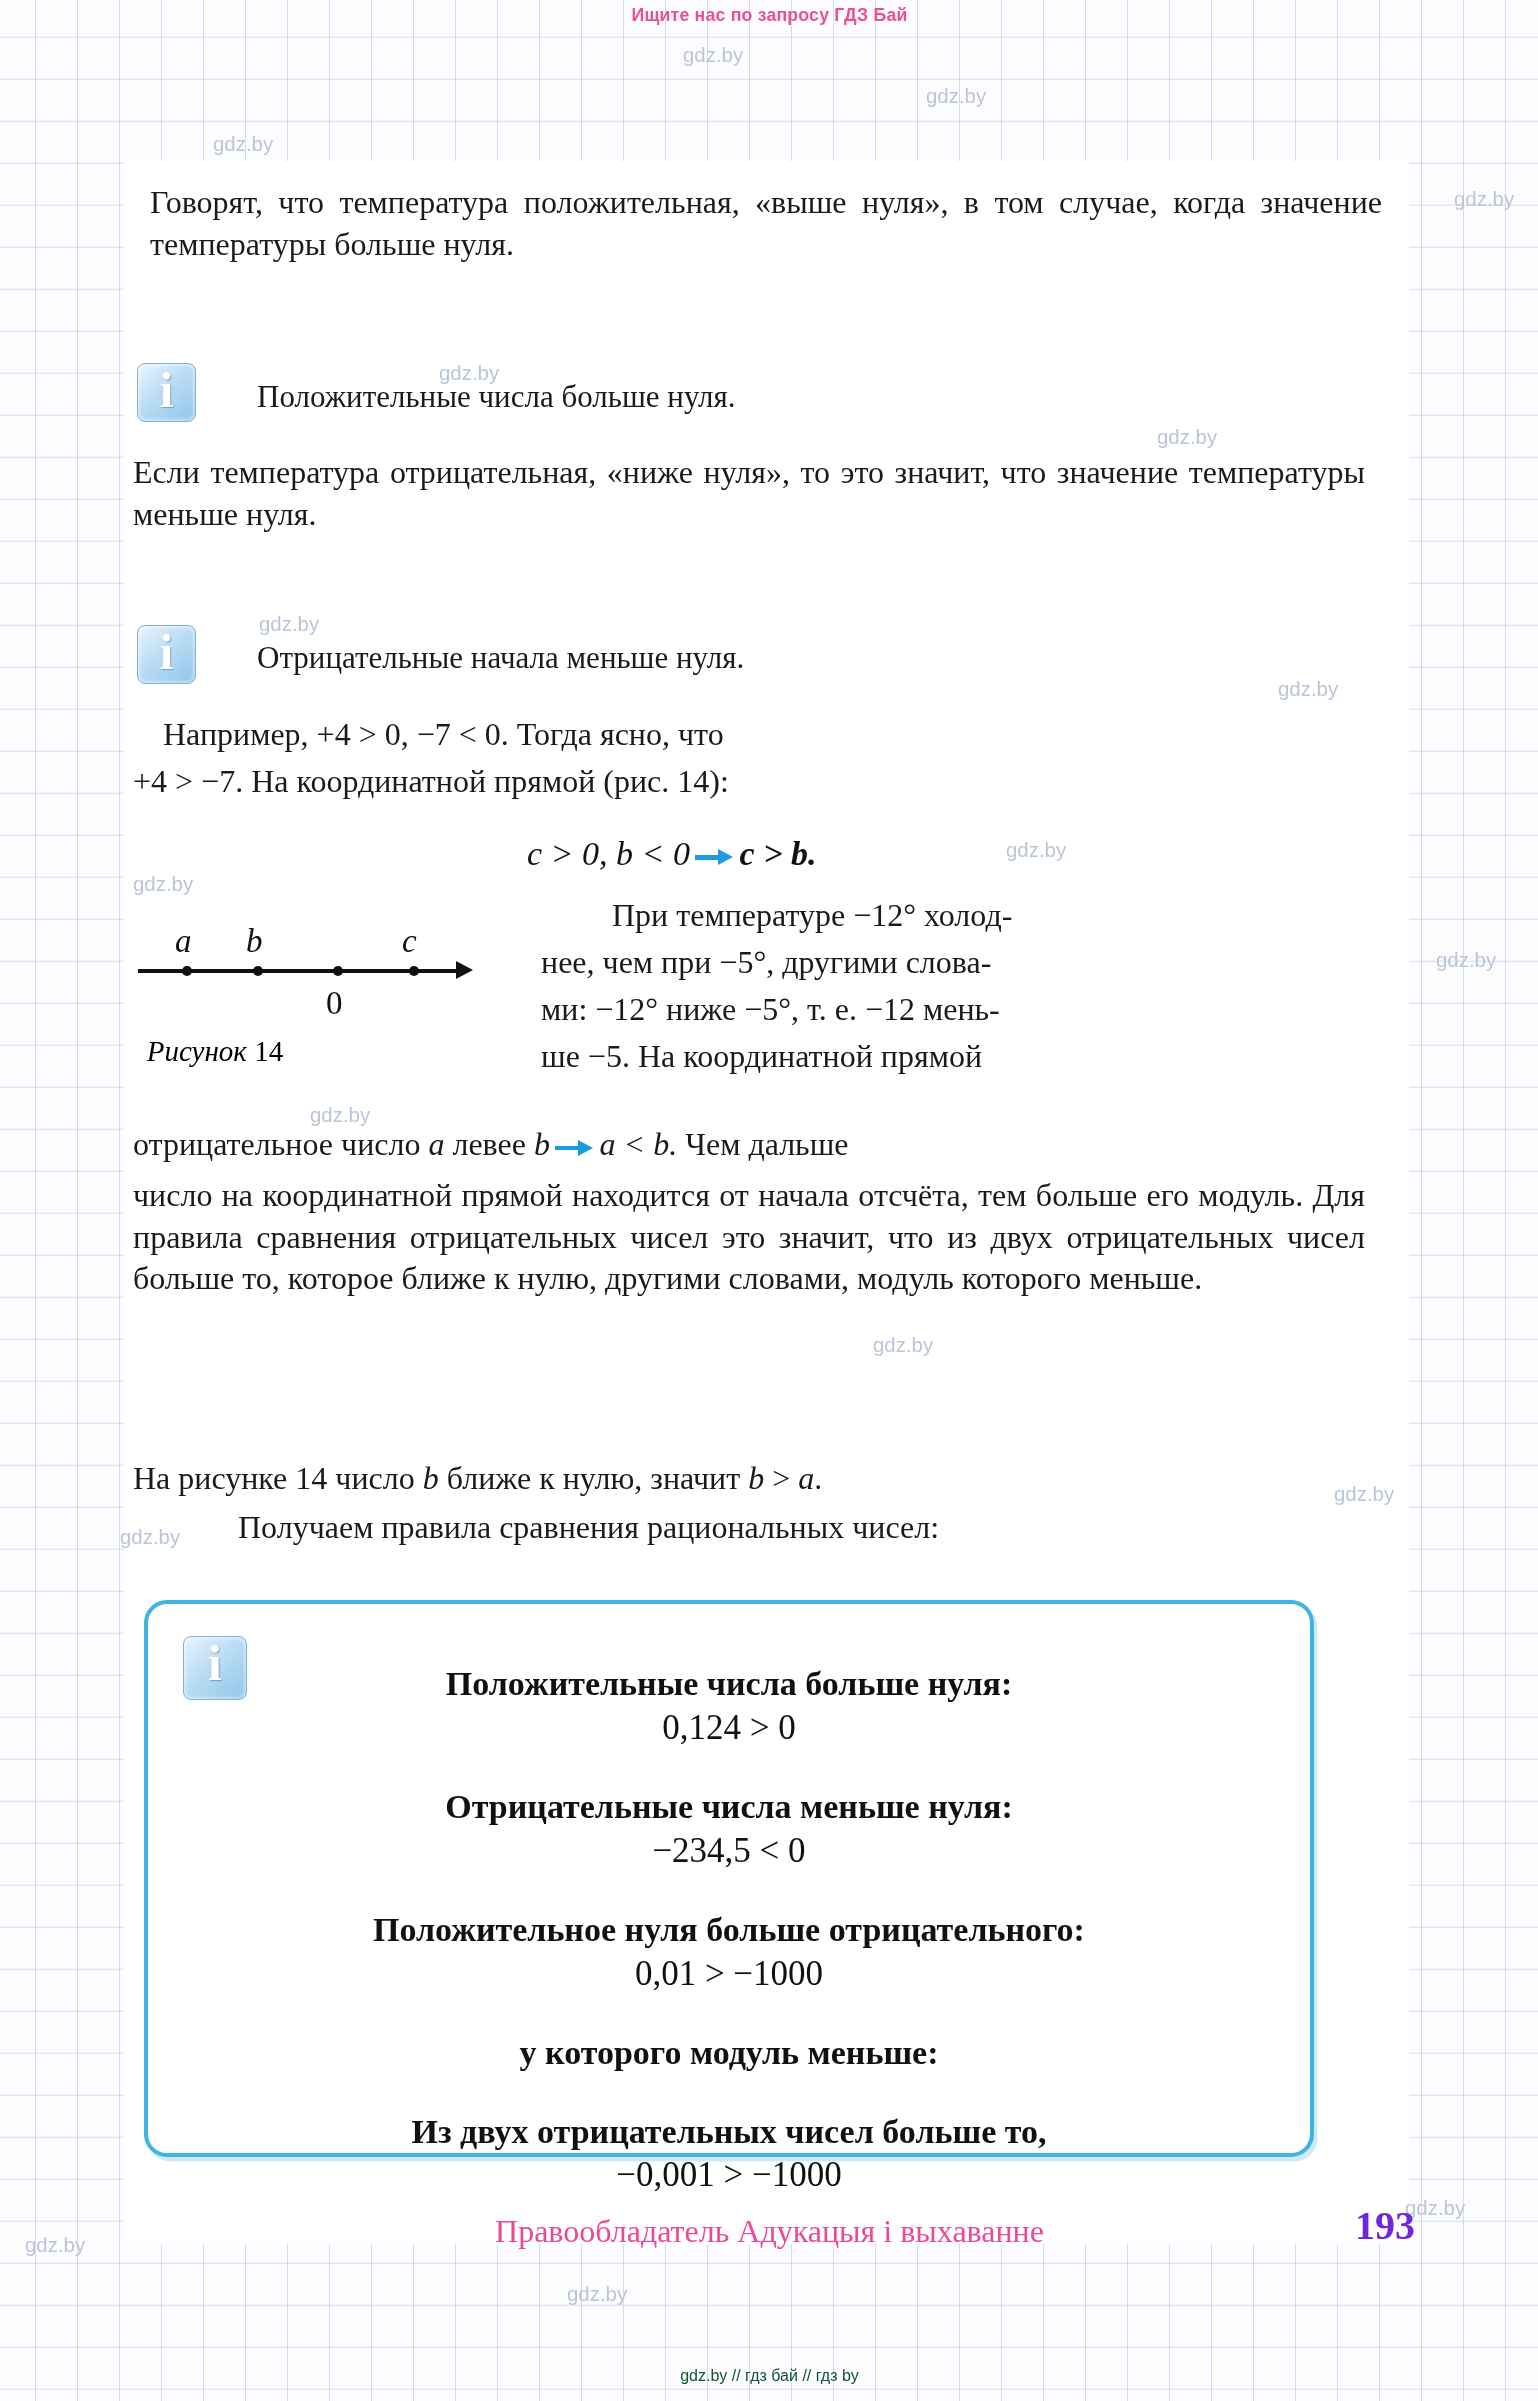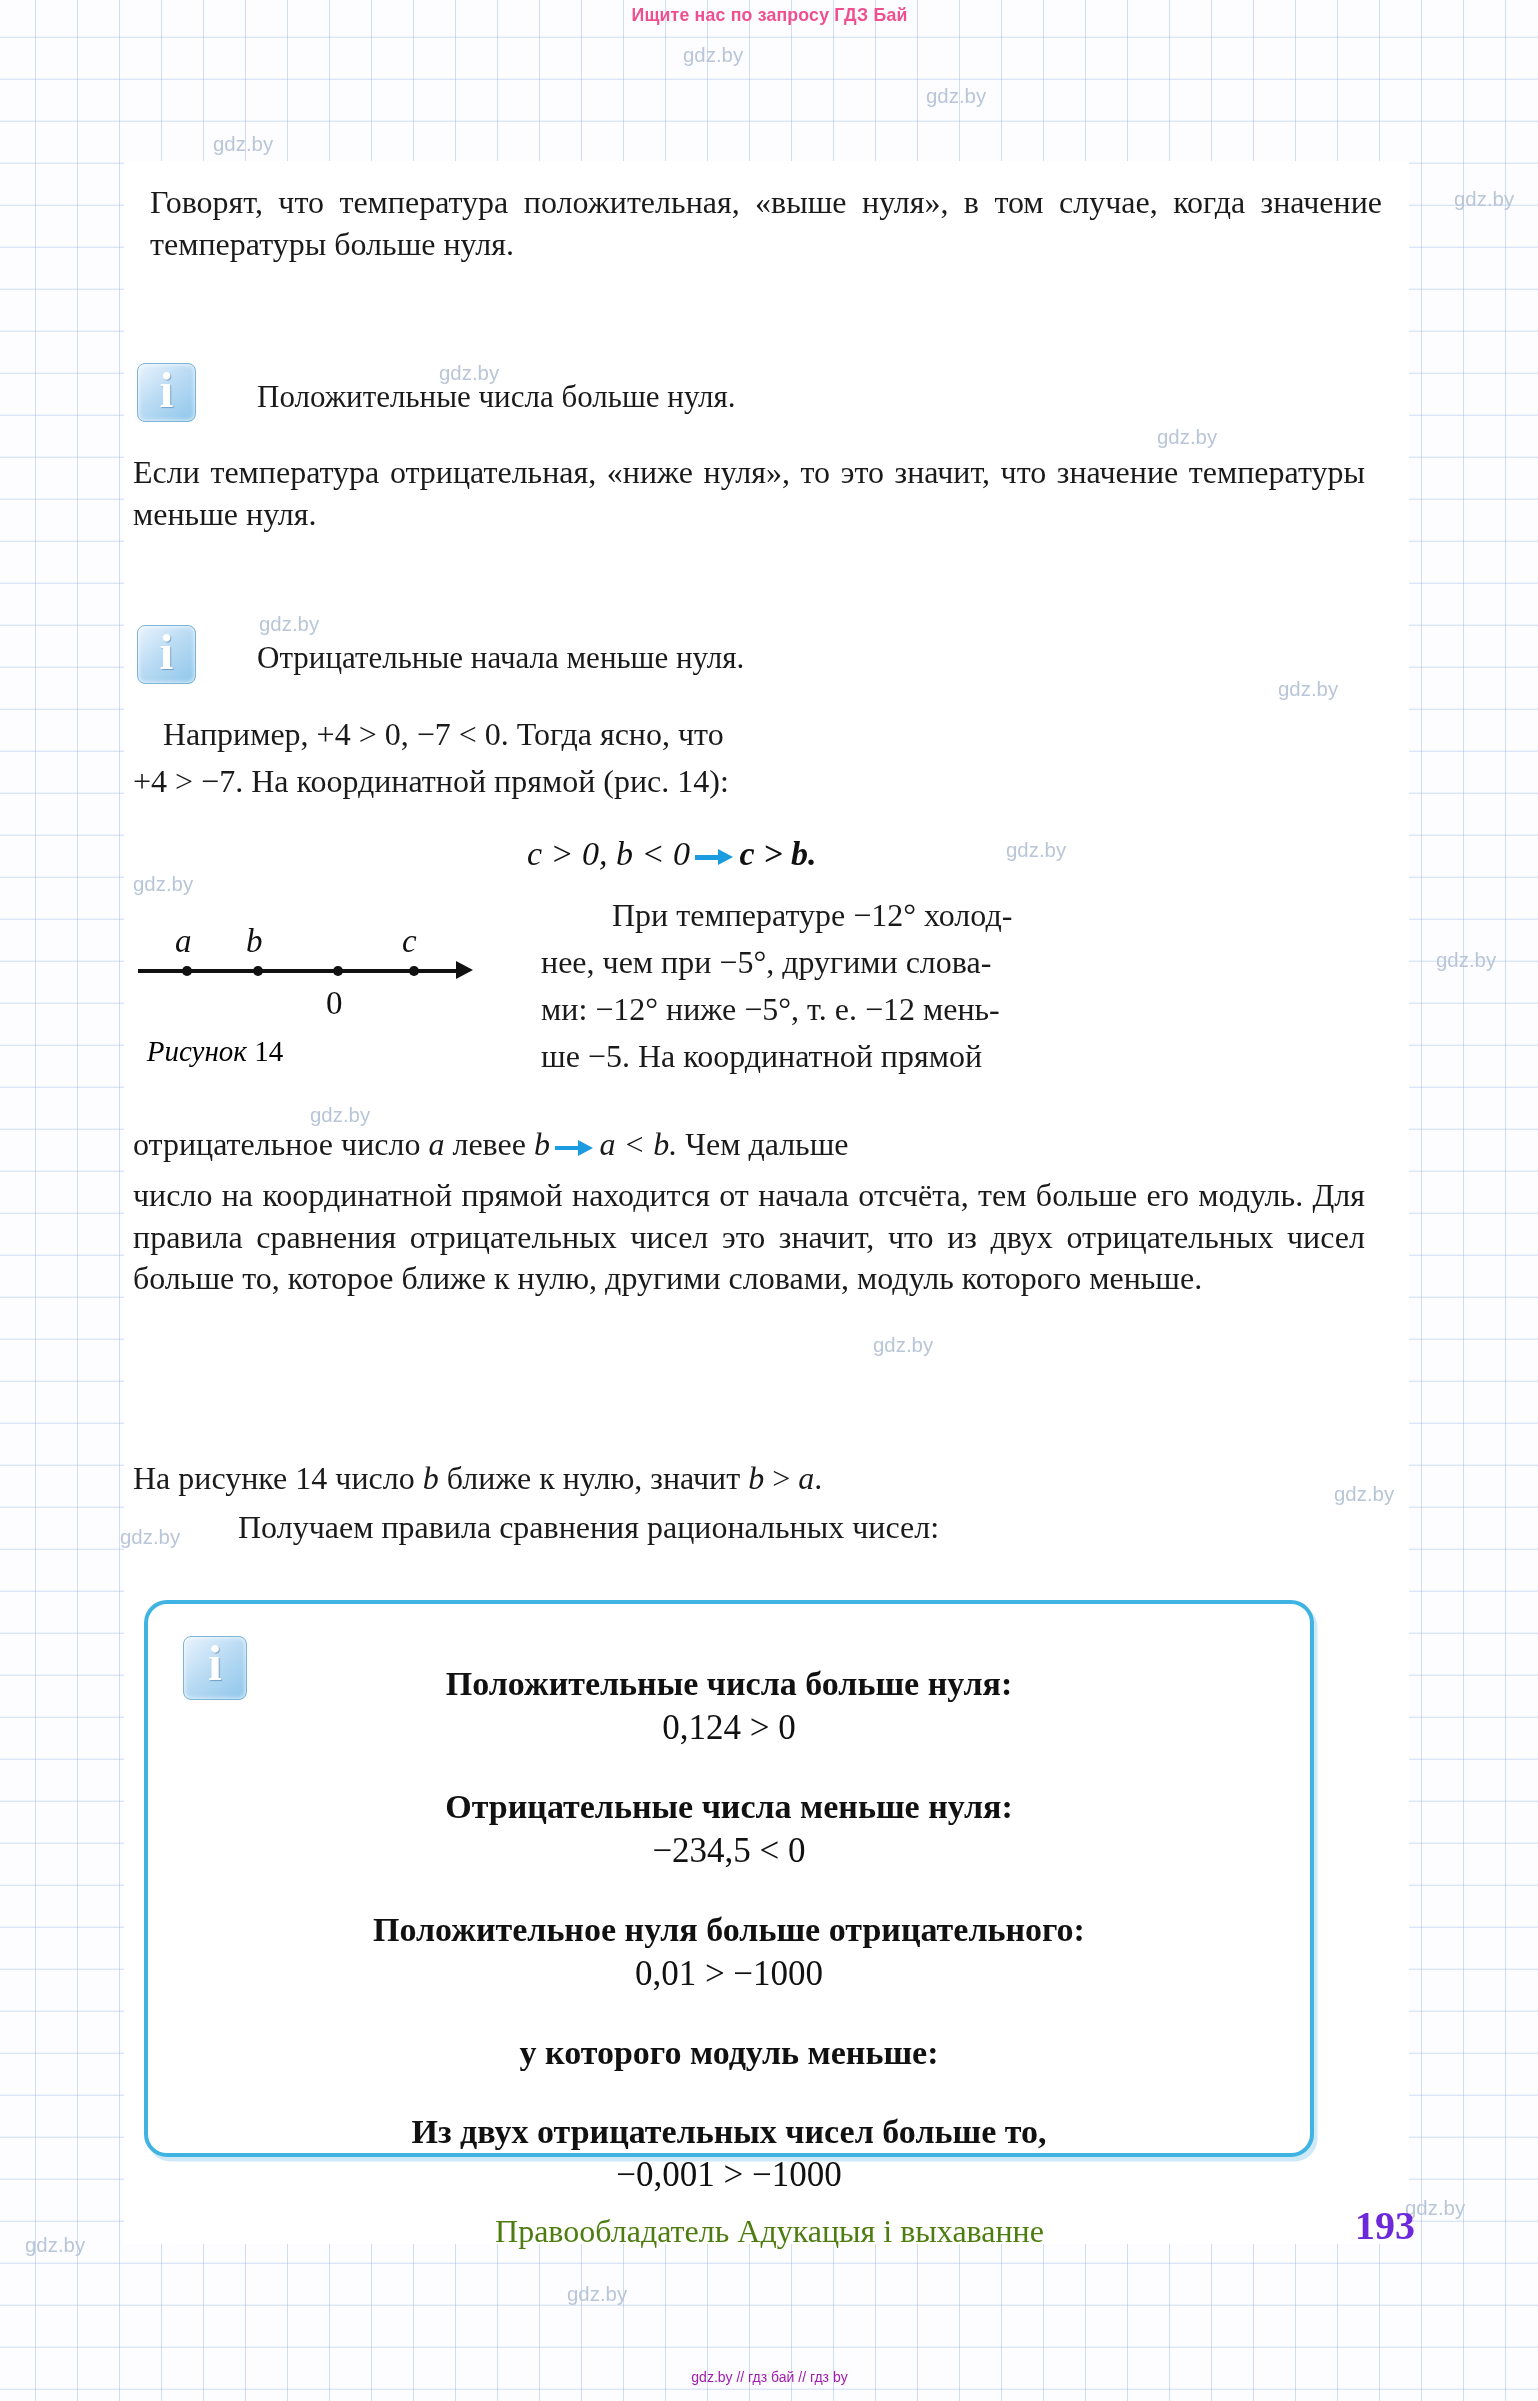--- a/index.html
+++ b/index.html
@@ -172,28 +172,28 @@
     right:124px; bottom:152px;
     font-family:"Liberation Serif", serif;
     font-size:40px; font-weight:bold; color:#6d28d9;
   }
   #copyright {
     position:absolute;
     left:0; right:0; bottom:151px;
     text-align:center;
     font-family:"Liberation Serif", serif;
     font-size:32px;
-    color:#4d7c0f;
+    color:#ec4899;
   }
   #bottomlinks {
     position:absolute; left:0; right:0; bottom:16px;
     text-align:center;
     font-family:"Liberation Sans", sans-serif;
-    font-size:14px;
-    color:#a21caf;
+    font-size:16px;
+    color:#14532d;
   }
 </style>
 </head>
 <body>
 
 <div id="grid"></div>
 <div id="page"></div>
 
 <div id="banner">Ищите нас по запросу ГДЗ Бай</div>
 

